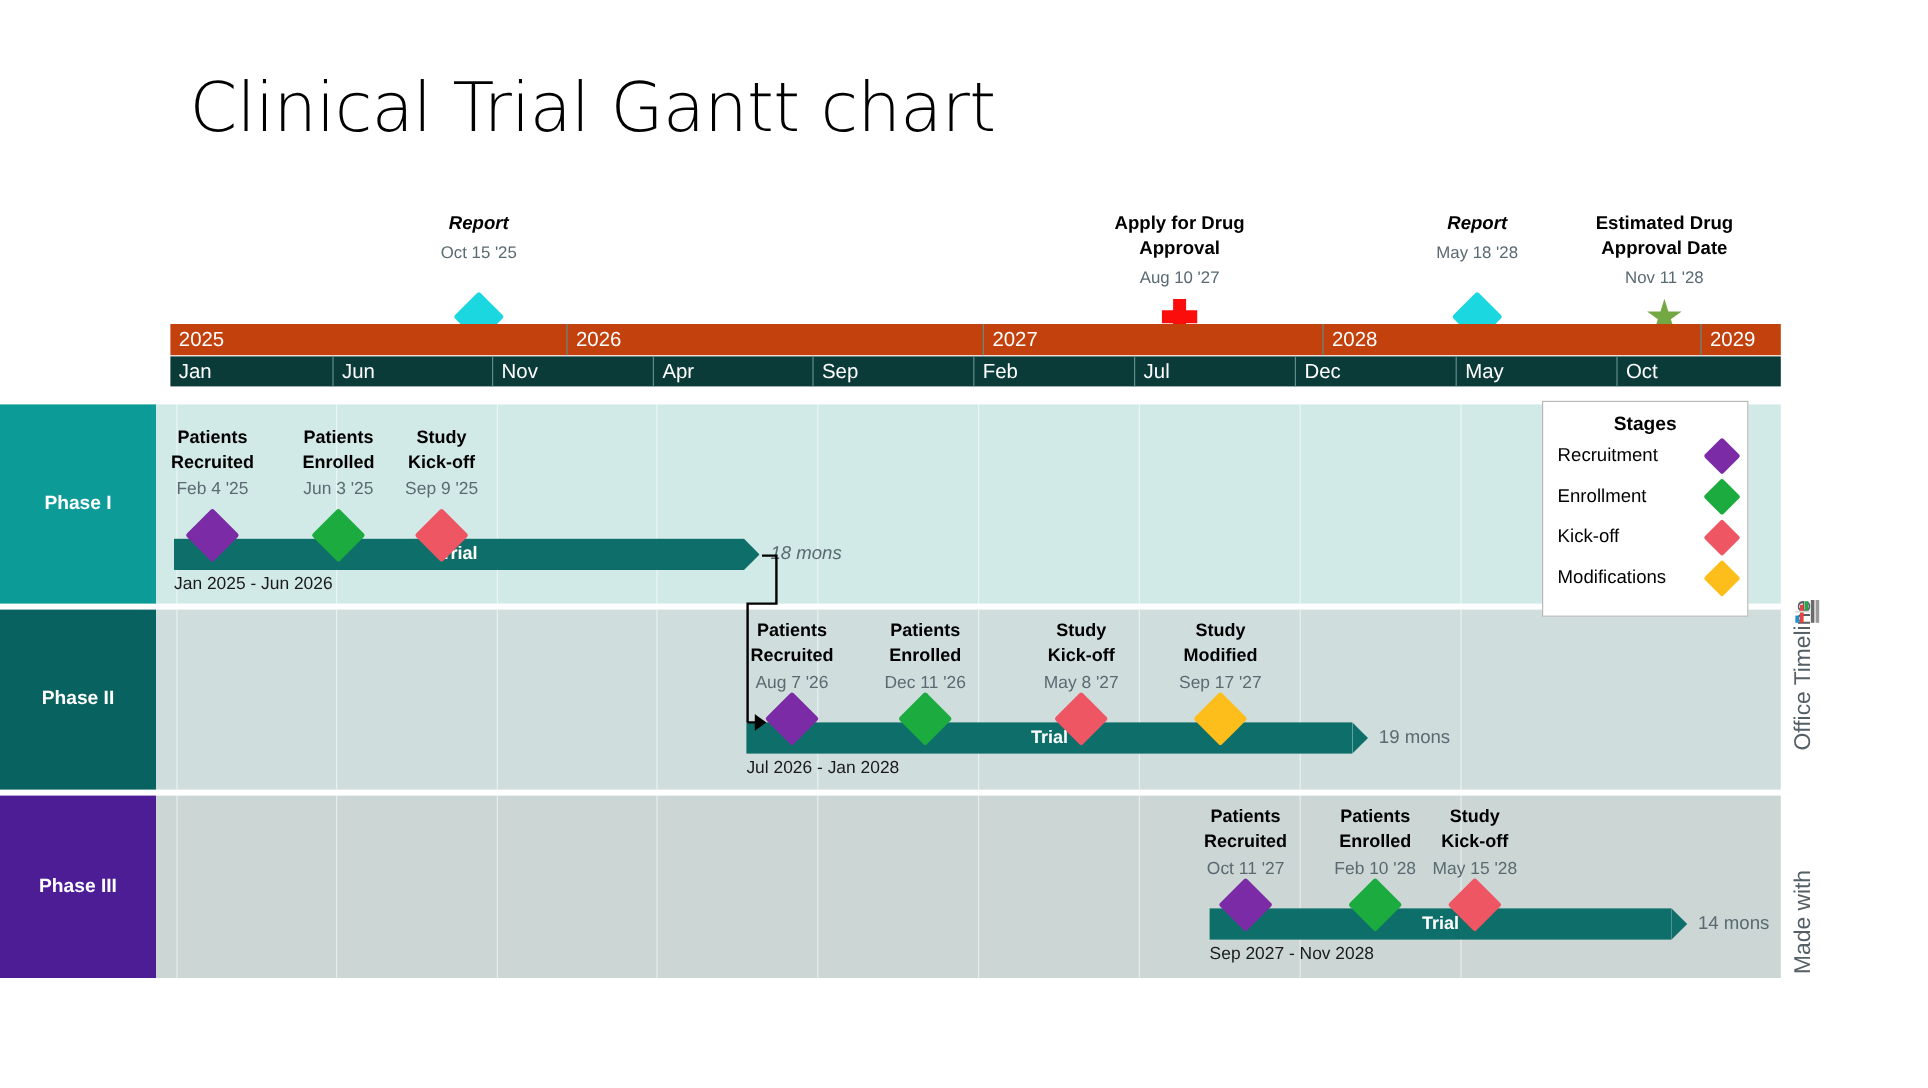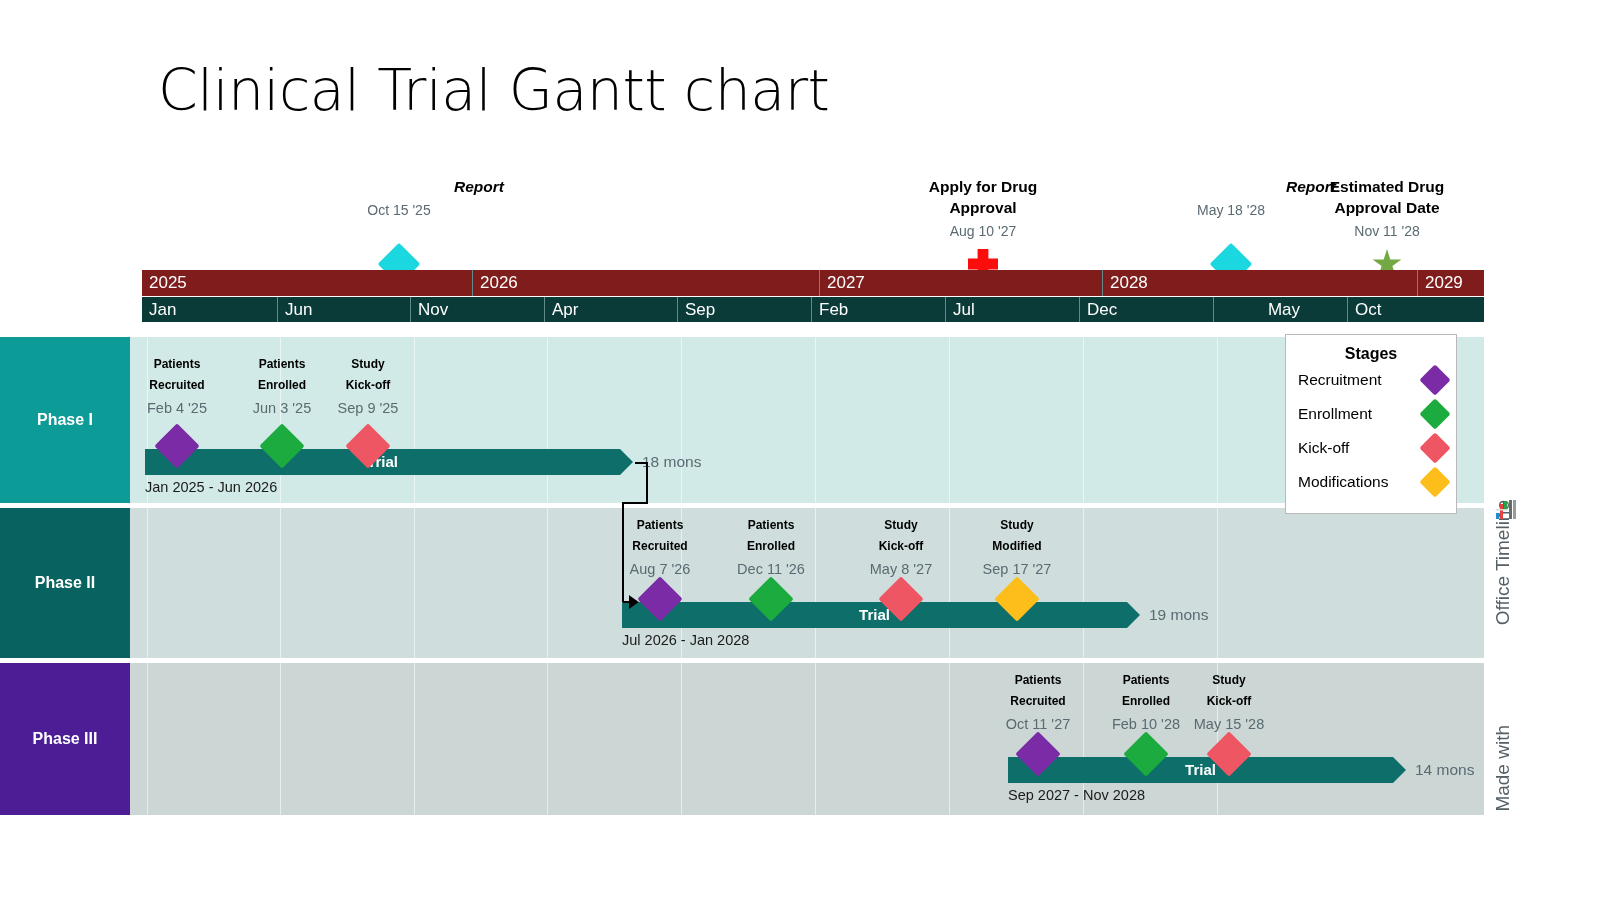--- a/index.html
+++ b/index.html
@@ -42,21 +42,21 @@
     left: 142px;
     top: 270px;
     width: 1342px;
     height: 52px;
   }
   .year-band {
     position: absolute;
     left: 0; top: 0;
     width: 100%;
     height: 26px;
-    background: #7f1d1d;
+    background: #c2410c;
   }
   .month-band {
     position: absolute;
     left: 0; top: 27px;
     width: 100%;
     height: 25px;
     background: #0b3b38;
   }
   .band-cell {
     position: absolute;
@@ -81,21 +81,21 @@
     margin-left: -105px;
     text-align: center;
   }
   .top-milestone .tm-name {
     font-size: 15.5px;
     font-weight: bold;
     color: #000;
     line-height: 21px;
     white-space: pre-line;
   }
-  .top-milestone .tm-name.italic { font-style: italic; text-align: right; }
+  .top-milestone .tm-name.italic { font-style: italic; }
   .top-milestone .tm-date {
     font-size: 14px;
     color: #5a6a72;
     margin-top: 5px;
   }
   .tm-marker {
     position: absolute;
     top: 249px;
     margin-left: -15px;
     width: 30px;
@@ -192,21 +192,21 @@
   }
 
   
   .row-milestone {
     position: absolute;
     width: 190px;
     margin-left: -95px;
     text-align: center;
   }
   .row-milestone .rm-name {
-    font-size: 12px;
+    font-size: 15px;
     font-weight: bold;
     color: #000;
     line-height: 21px;
     white-space: pre-line;
   }
   .row-milestone .rm-date {
     font-size: 14.5px;
     color: #5a6a72;
     margin-top: 4px;
   }
@@ -335,21 +335,21 @@
       </div>
     <div class="month-band">
         <div class="band-cell first" style="left: 0px; width: 135px;">Jan</div>
         <div class="band-cell" style="left: 135px; width: 133px;">Jun</div>
         <div class="band-cell" style="left: 268px; width: 134px;">Nov</div>
         <div class="band-cell" style="left: 402px; width: 133px;">Apr</div>
         <div class="band-cell" style="left: 535px; width: 134px;">Sep</div>
         <div class="band-cell" style="left: 669px; width: 134px;">Feb</div>
         <div class="band-cell" style="left: 803px; width: 134px;">Jul</div>
         <div class="band-cell" style="left: 937px; width: 134px;">Dec</div>
-        <div class="band-cell" style="left: 1071px; width: 134px; text-align: center;">May</div>
+        <div class="band-cell" style="left: 1071px; width: 134px;">May</div>
         <div class="band-cell" style="left: 1205px; width: 137px;">Oct</div>
       </div>
   </div>
 
   <div id="phases-layer">
       <div class="phase-row" style="top: 337px; height: 166px;">
         <div class="phase-label" style="background: rgb(13, 155, 152);">Phase I</div>
         <div class="phase-body" style="background: rgb(210, 234, 231);">
           <div class="gridline" style="left: 17px;"></div>
           <div class="gridline" style="left: 150px;"></div>
@@ -357,21 +357,21 @@
           <div class="gridline" style="left: 417px;"></div>
           <div class="gridline" style="left: 551px;"></div>
           <div class="gridline" style="left: 685px;"></div>
           <div class="gridline" style="left: 819px;"></div>
           <div class="gridline" style="left: 953px;"></div>
           <div class="gridline" style="left: 1087px;"></div>
           <div class="task-bar" style="left: 15px; width: 475px; top: 112px; background: rgb(13, 110, 106);">
             <div class="bar-arrow" style="background: rgb(13, 110, 106);"></div>
             <div class="bar-text">Trial</div>
           </div>
-          <div class="bar-duration" style="left: 512px; top: 112px;">18 mons</div>
+          <div class="bar-duration" style="left: 512px; top: 112px; font-style: italic;">18 mons</div>
           <div class="bar-range" style="left: 15px; top: 142px;">Jan 2025 - Jun 2026</div>
           <div class="row-milestone" style="left: 47px; top: 17px;">
             <div class="rm-name">Patients
 Recruited</div>
             <div class="rm-date">Feb 4 '25</div>
           </div>
           <div class="rm-marker" style="left: 47px; top: 93px;">
             <div class=" shape-diamond" style="background: rgb(122, 43, 165);"></div>
           </div>
           <div class="row-milestone" style="left: 152px; top: 17px;">

